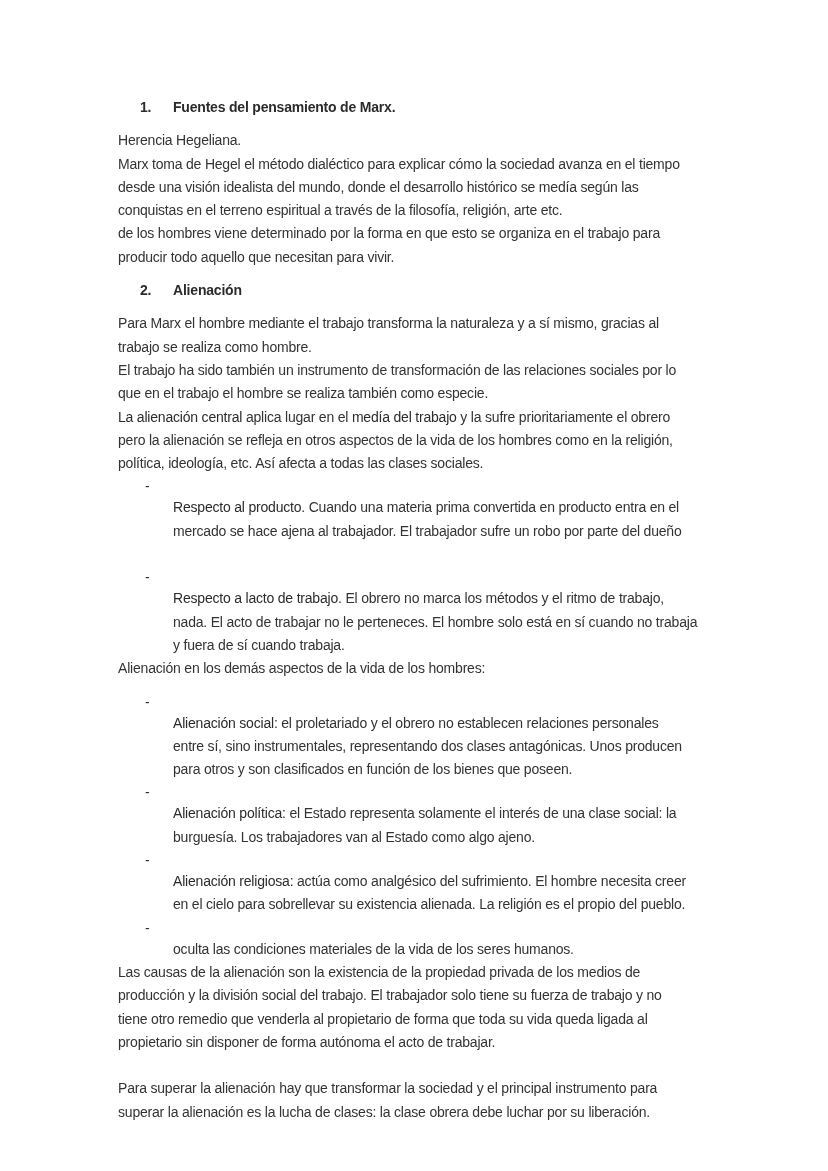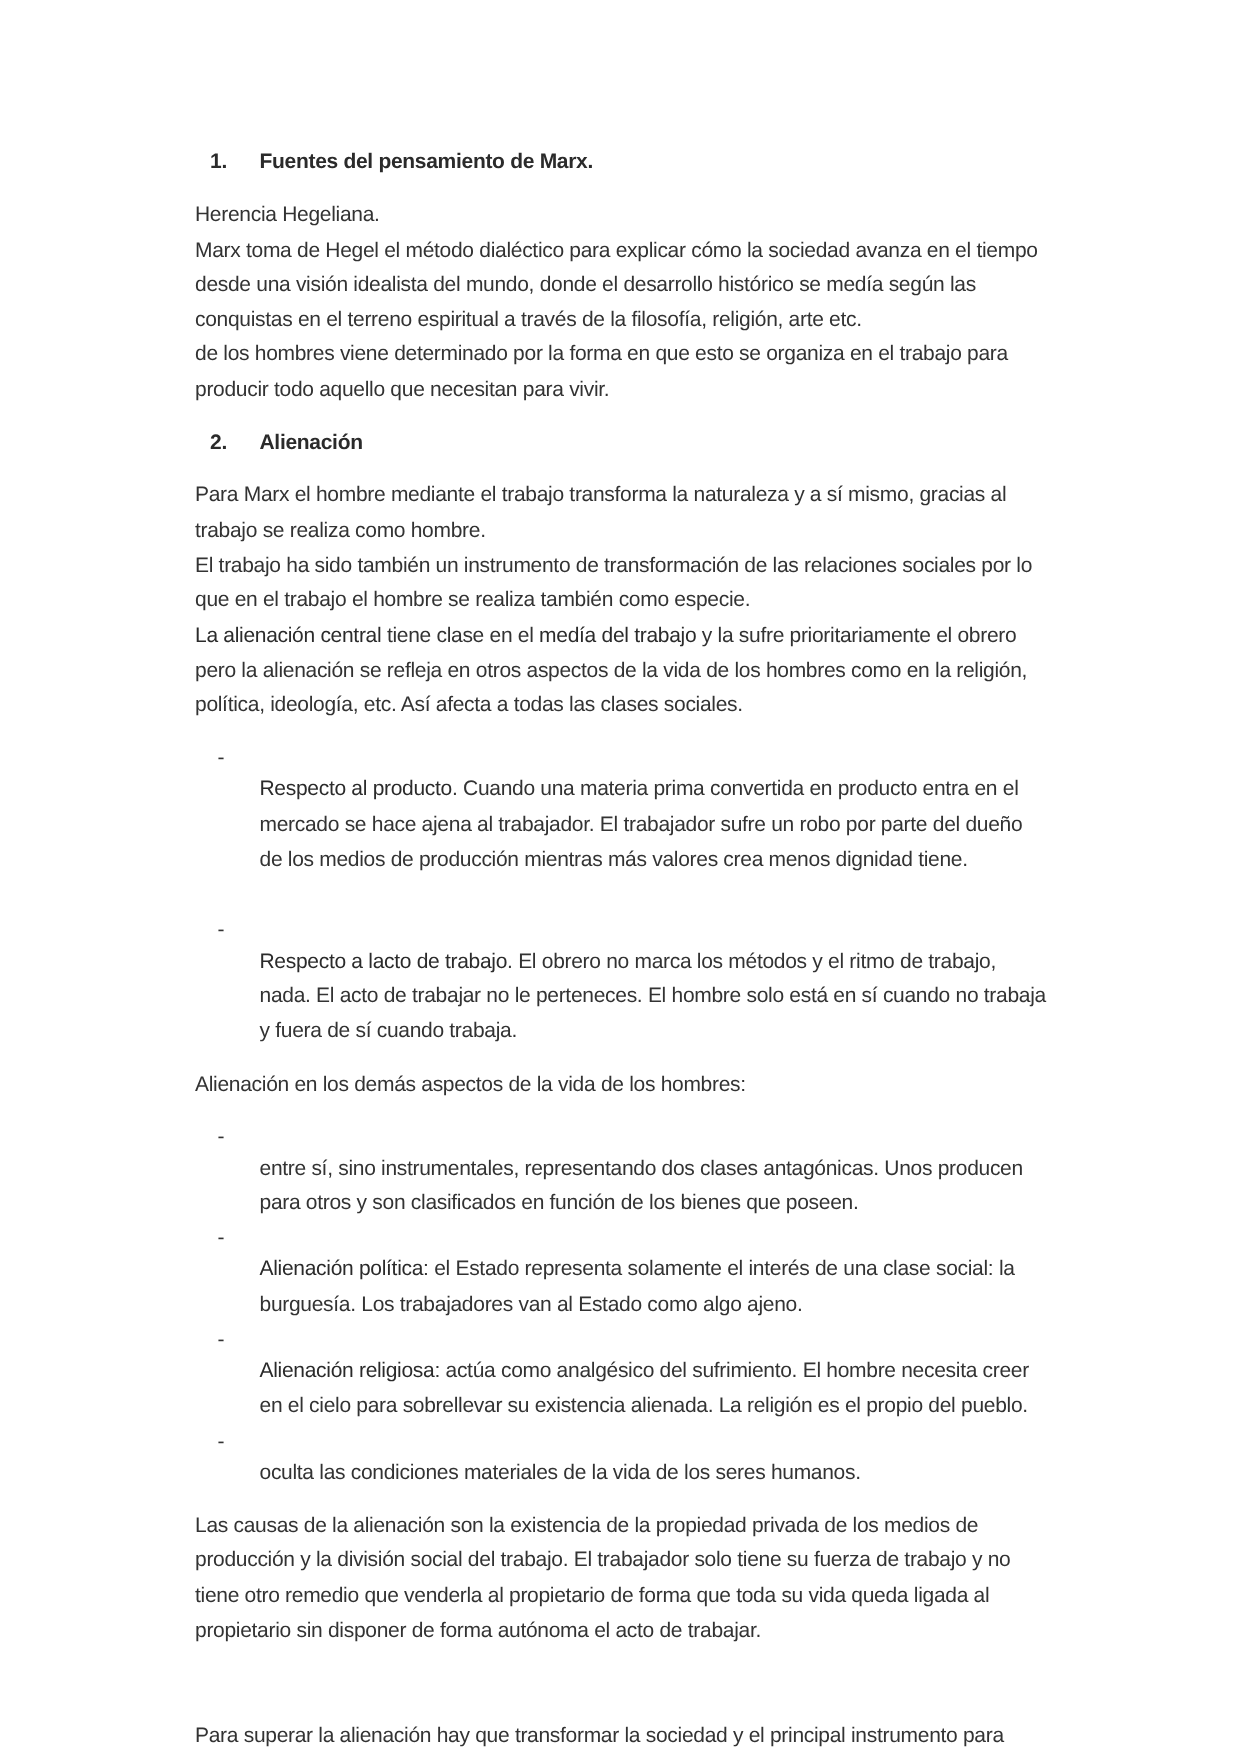--- a/index.html
+++ b/index.html
@@ -34,21 +34,21 @@
     font-weight: 700;
     color: #2b2b2b;
     margin: 0 0 10px 22px;
   }
   .heading + * { }
   .heading.not-first { margin-top: 10px; }
   .heading .num {
     width: 33px;
     flex: 0 0 33px;
   }
-  .paragraph { margin: 12px; }
+  .paragraph { margin: 0; }
   .bullet {
     display: flex;
     margin-left: 27px;
   }
   .bullet .dash {
     width: 28px;
     flex: 0 0 28px;
   }
   .bullet .btext { flex: 1 1 auto; margin-top: 21px; }
   .spacer { height: 23.3px; }
@@ -73,48 +73,48 @@
       </div>
       <div class="heading not-first">
         <span class="num">2.</span>
         <span>Alienación</span>
       </div>
       <div class="paragraph">
         <div class="line"><span>Para Marx el hombre mediante el trabajo transforma la naturaleza y a sí mismo, gracias al</span></div>
         <div class="line"><span>trabajo se realiza como hombre.</span></div>
         <div class="line"><span>El trabajo ha sido también un instrumento de transformación de las relaciones sociales por lo</span></div>
         <div class="line"><span>que en el trabajo el hombre se realiza también como especie.</span></div>
-        <div class="line"><b>La alienación central</b><span> tiene clase en el </span><b>medía del trabajo</b><span> y la sufre prioritariamente el obrero</span></div>
+        <div class="line"><b>La alienación central</b><span> aplica lugar en el </span><b>medía del trabajo</b><span> y la sufre prioritariamente el obrero</span></div>
         <div class="line"><span>pero la alienación se refleja en otros aspectos de la vida de los hombres como en la religión,</span></div>
         <div class="line"><span>política, ideología, etc. Así afecta a todas las clases sociales.</span></div>
       </div>
       <div class="bullet">
         <span class="dash">-</span>
         <div class="btext">
           <div class="line"><b>Respecto al producto</b><span>. Cuando una materia prima convertida en producto entra en el</span></div>
           <div class="line"><span>mercado se hace ajena al trabajador. El trabajador sufre un robo por parte del dueño</span></div>
-          <div class="line"><span>de los medios de producción mientras más valores crea menos dignidad tiene.</span></div>
         </div>
       </div>
       <div class="spacer"></div>
       <div class="bullet">
         <span class="dash">-</span>
         <div class="btext">
           <div class="line"><b>Respecto a lacto de trabajo</b><span>. El obrero no marca los métodos y el ritmo de trabajo,</span></div>
           <div class="line"><span>nada. El acto de trabajar no le perteneces. El hombre solo está en sí cuando no trabaja</span></div>
           <div class="line"><span>y fuera de sí cuando trabaja.</span></div>
         </div>
       </div>
       <div class="paragraph">
         <div class="line"><span>Alienación en los demás aspectos de la vida de los hombres:</span></div>
       </div>
       <div class="bullet-group">
         <div class="bullet">
           <span class="dash">-</span>
           <div class="btext">
+            <div class="line"><b>Alienación social</b><span>: el proletariado y el obrero no establecen relaciones personales</span></div>
             <div class="line"><span>entre sí, sino instrumentales, representando dos clases antagónicas. Unos producen</span></div>
             <div class="line"><span>para otros y son clasificados en función de los bienes que poseen.</span></div>
           </div>
         </div>
         <div class="bullet">
           <span class="dash">-</span>
           <div class="btext">
             <div class="line"><b>Alienación política</b><span>: el Estado representa solamente el interés de una clase social: la</span></div>
             <div class="line"><span>burguesía. Los trabajadores van al Estado como algo ajeno.</span></div>
           </div>

